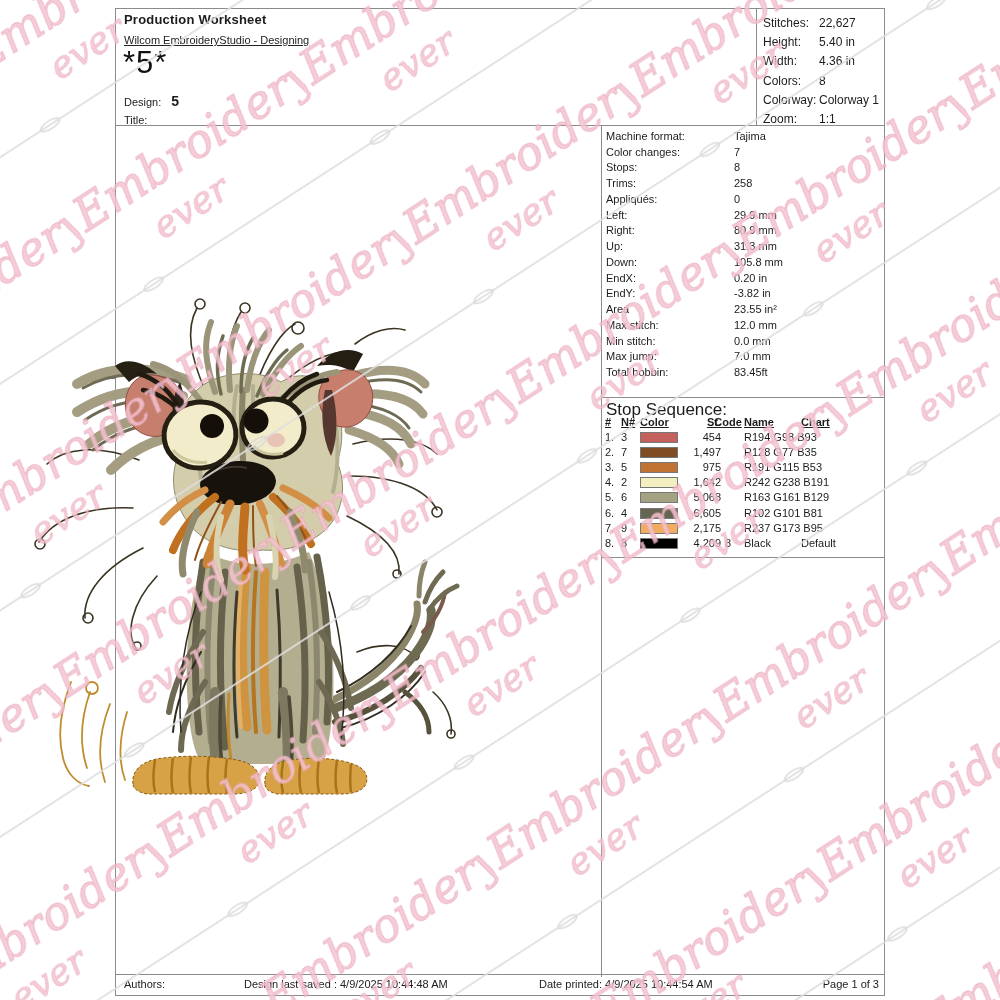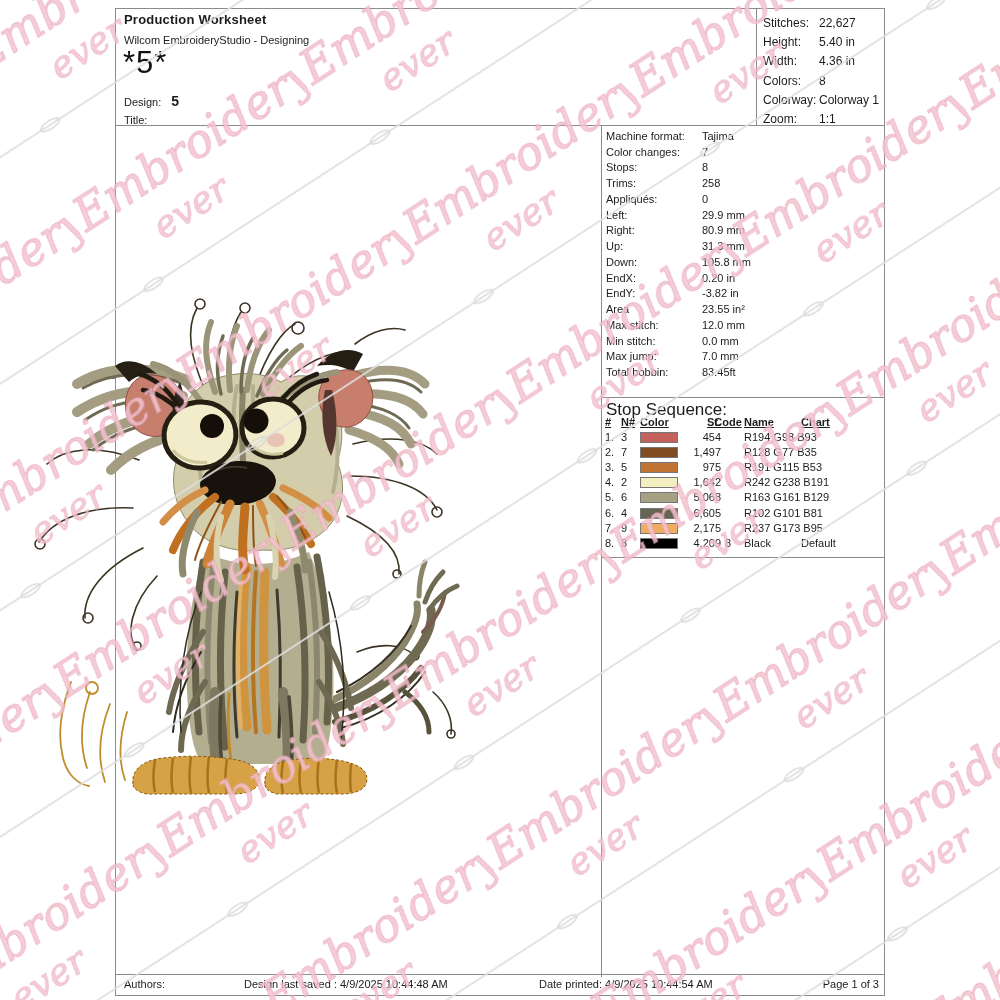--- a/index.html
+++ b/index.html
@@ -9,34 +9,34 @@
   .stage{position:absolute;left:0;top:0;width:1000px;height:1000px;background:#fff;}
 
   
   .page{position:absolute;left:115px;top:8px;width:770px;height:988px;
         border:1px solid #8b8b8b;box-sizing:border-box;background:transparent;}
 
   
   .hdr{position:absolute;left:0;top:0;width:768px;height:117px;border-bottom:1px solid #8b8b8b;box-sizing:border-box;}
   .hdr-left{position:absolute;left:0;top:0;width:641px;height:116px;border-right:1px solid #8b8b8b;box-sizing:border-box;}
   .pw-title{position:absolute;left:8px;top:3px;font-size:13px;font-weight:bold;letter-spacing:.2px;}
-  .pw-sub{position:absolute;left:8px;top:25px;font-size:11px;color:#222;}
+  .pw-sub{position:absolute;left:8px;top:25px;font-size:11px;color:#222;text-decoration:underline;}
   .pw-code{position:absolute;left:7px;top:36px;font-size:31px;letter-spacing:1px;color:#111;}
   .pw-design{position:absolute;left:8px;top:84px;font-size:11px;}
   .pw-design b{font-size:14px;margin-left:10px;}
   .pw-titlerow{position:absolute;left:8px;top:105px;font-size:11px;}
   .hdr-right{position:absolute;left:641px;top:0;width:127px;height:116px;padding-top:4px;box-sizing:border-box;}
   .stats-row{display:flex;height:19.3px;font-size:12px;padding-left:6px;align-items:center;}
   .stats-row .lbl{width:56px;}
   .stats-row .val{flex:1;}
 
   
   .v-divider{position:absolute;left:485px;top:117px;width:0;height:851px;border-left:1px solid #8b8b8b;}
   .machine{position:absolute;left:486px;top:119px;width:282px;}
-  .machine-row{display:flex;height:15.75px;font-size:11px;padding-left:4px;align-items:center;}
+  .machine-row{display:flex;height:15.75px;font-size:11px;padding-left:4px;align-items:center;gap:32px;}
   .machine-row .lbl{width:96px;}
   .machine-row .val{flex:1;}
   .machine-sep{position:absolute;left:486px;top:388px;width:282px;border-top:1px solid #8b8b8b;}
   .seq-label{position:absolute;left:490px;top:391px;font-size:17px;}
   .seq-table{position:absolute;left:485px;top:406px;width:285px;}
   .seq-row{position:relative;height:15.1px;font-size:11px;}
   .seq-row span{position:absolute;top:0;line-height:15px;white-space:nowrap;}
   .c-num{left:4px;}
   .c-n{left:20px;}
   .c-swatch{left:39px;top:2px !important;width:38px;height:11px;border:1px solid #777;box-sizing:border-box;}

